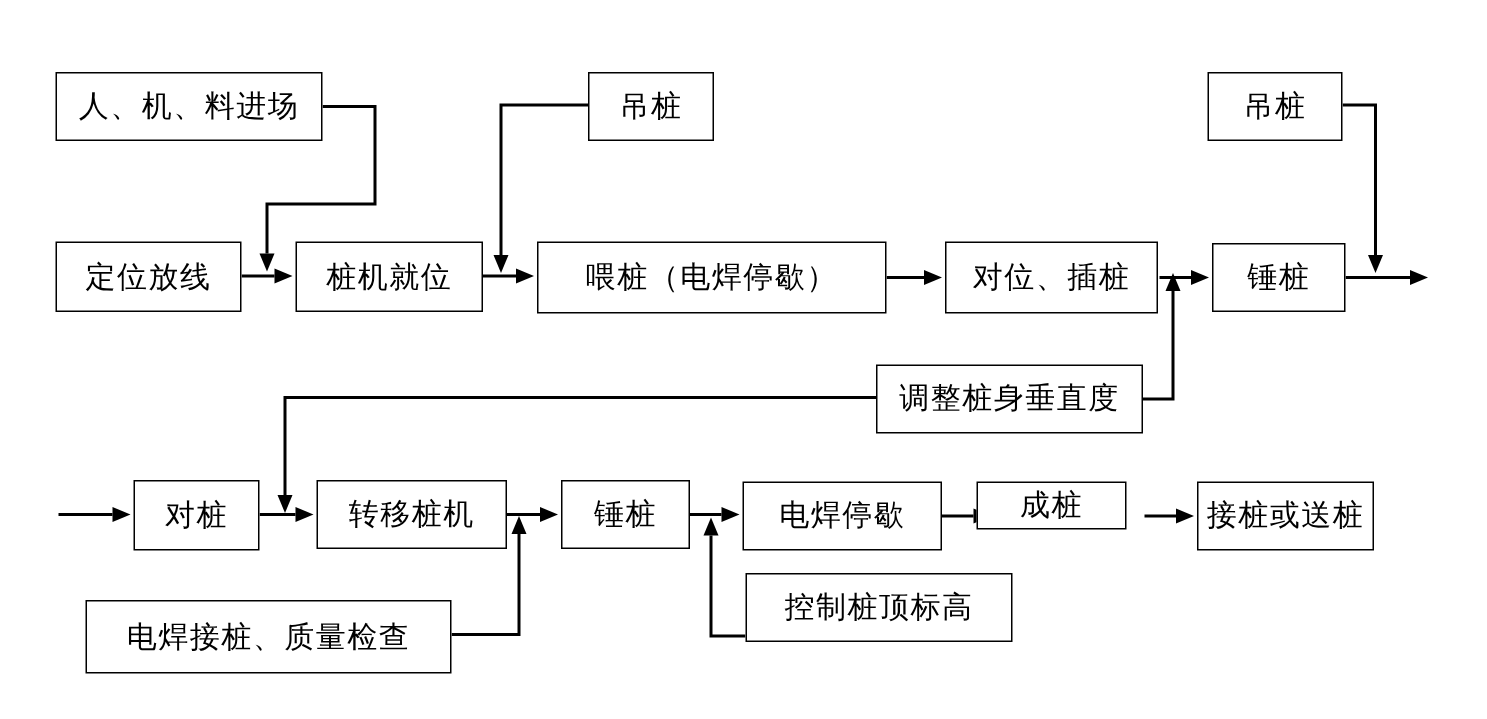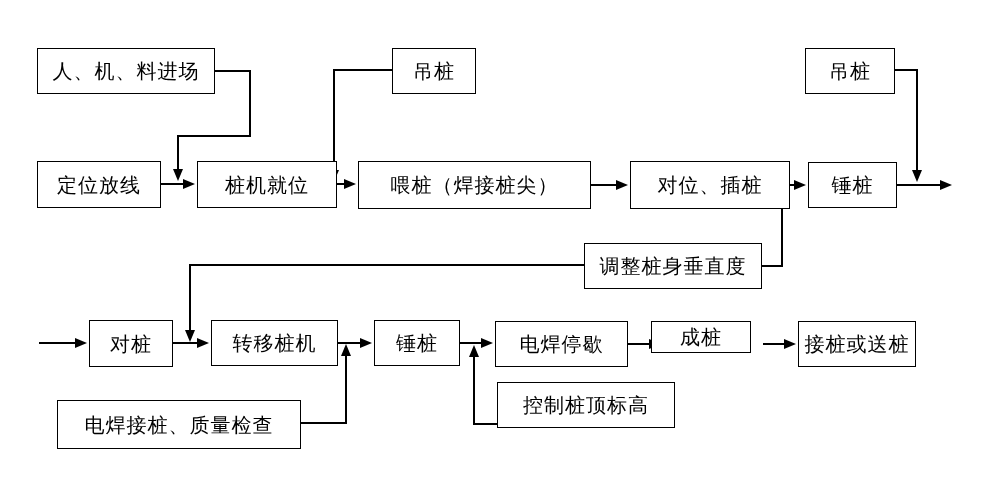--- a/index.html
+++ b/index.html
@@ -140,23 +140,23 @@
       <path d="M763,344 H784"></path>
       <polygon points="796,344 784,339 784,349"></polygon>
     </g>
   </svg>
 
   <div class="node" style="left:37px;top:48px;width:178px;height:46px">人、机、料进场</div>
   <div class="node" style="left:392px;top:48px;width:84px;height:46px">吊桩</div>
   <div class="node" style="left:805px;top:48px;width:90px;height:46px">吊桩</div>
 
   <div class="node" style="left:37px;top:161px;width:124px;height:47px">定位放线</div>
-  <div class="node" style="left:197px;top:161px;width:140px;height:47px">桩机就位</div>
-  <div class="node" style="left:358px;top:161px;width:233px;height:48px">喂桩（焊接桩尖）</div>
-  <div class="node" style="left:630px;top:161px;width:160px;height:48px">对位、插桩</div>
+  <div class="node" style="left:197px;top:161px;width:125px;height:47px">桩机就位</div>
+  <div class="node" style="left:358px;top:161px;width:233px;height:48px">喂桩（电焊停歇）</div>
+  <div class="node" style="left:630px;top:161px;width:142px;height:48px">对位、插桩</div>
   <div class="node" style="left:808px;top:162px;width:89px;height:46px">锤桩</div>
 
   <div class="node" style="left:89px;top:320px;width:84px;height:47px">对桩</div>
 
   <div class="node" style="left:584px;top:243px;width:178px;height:46px">调整桩身垂直度</div>
   <div class="node" style="left:211px;top:320px;width:127px;height:46px">转移桩机</div>
   <div class="node" style="left:374px;top:320px;width:86px;height:46px">锤桩</div>
   <div class="node" style="left:495px;top:321px;width:133px;height:46px">电焊停歇</div>
   <div class="node" style="left:651px;top:321px;width:100px;height:32px">成桩</div>
   <div class="node" style="left:798px;top:321px;width:118px;height:46px">接桩或送桩</div>

